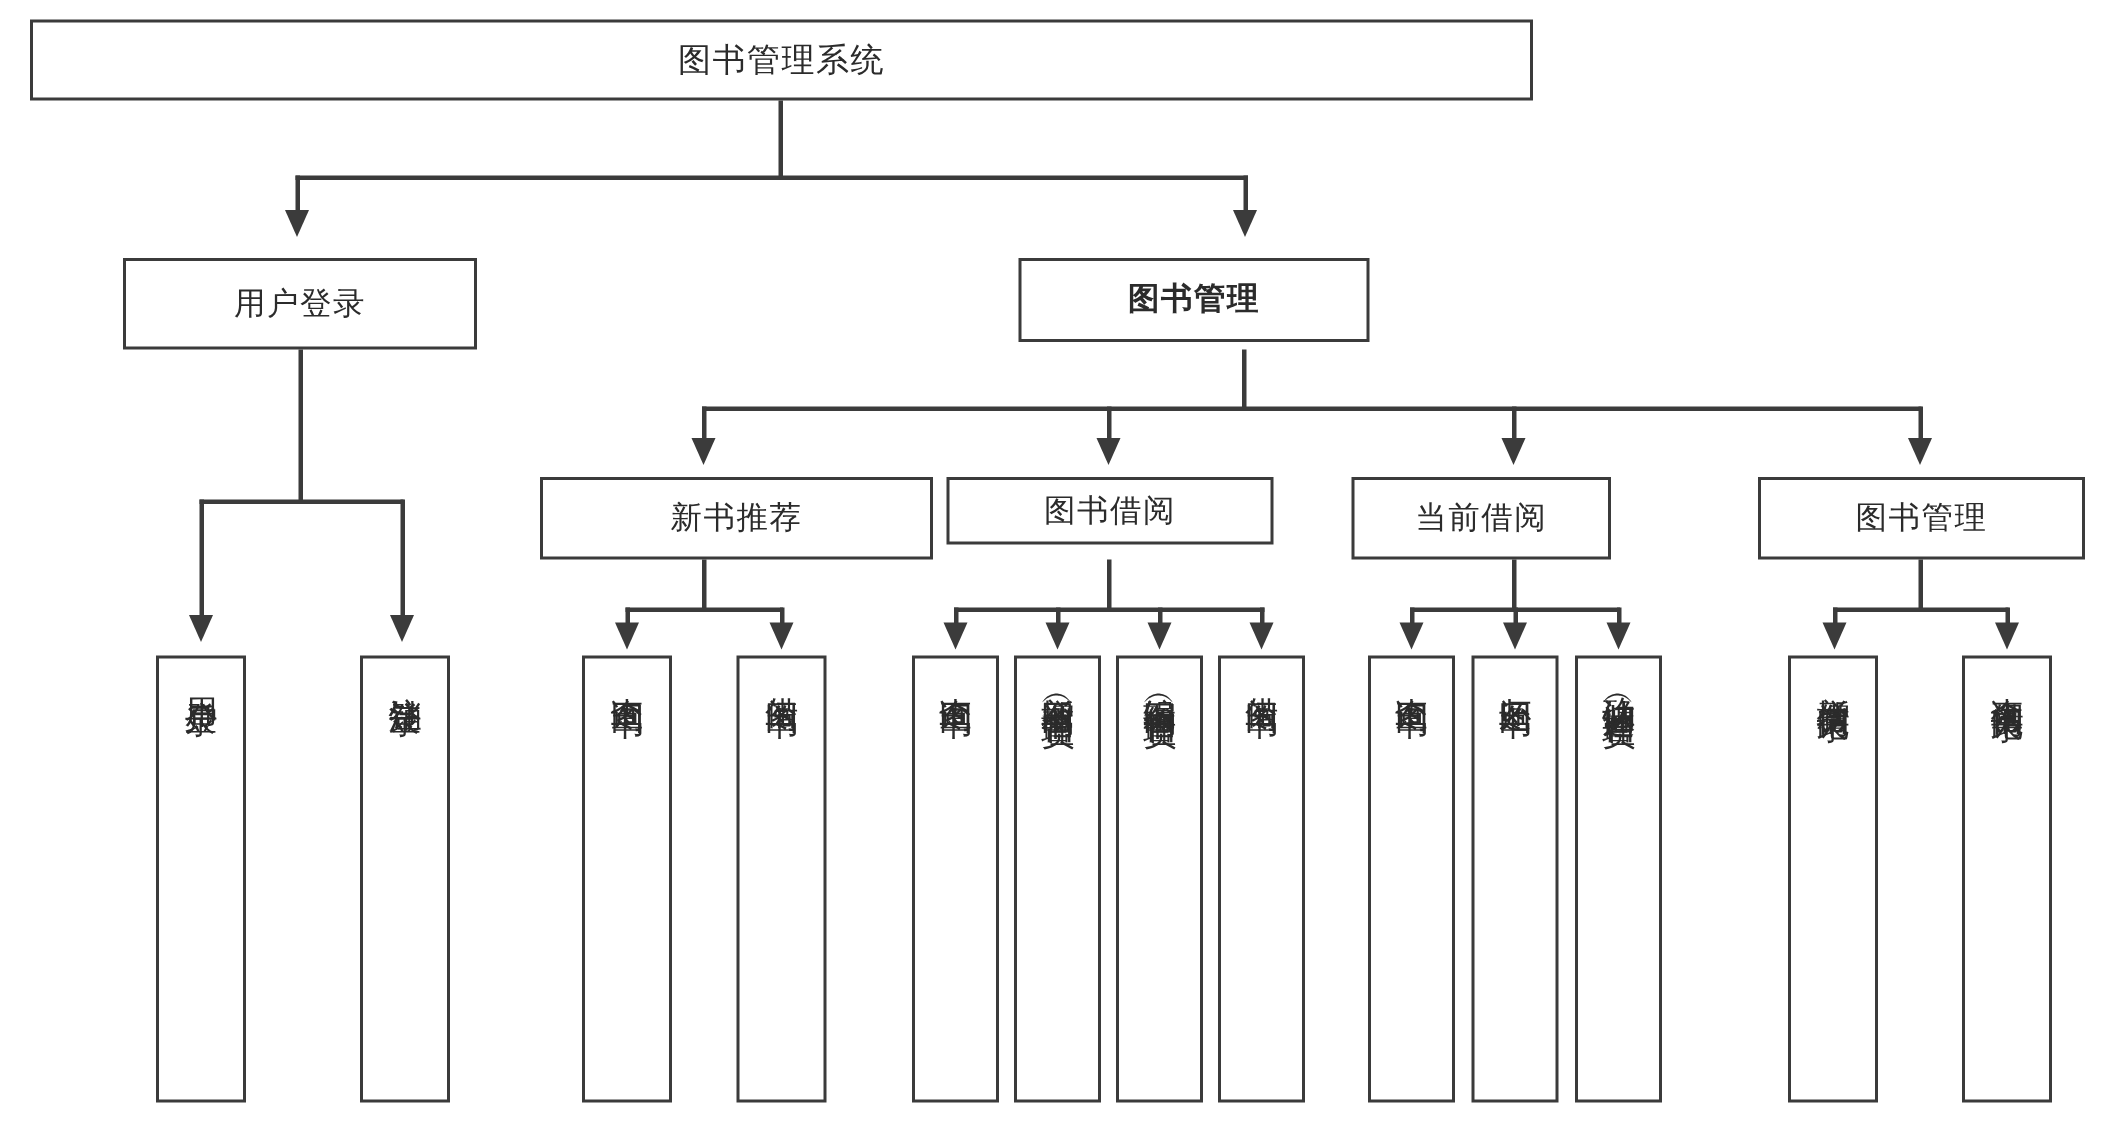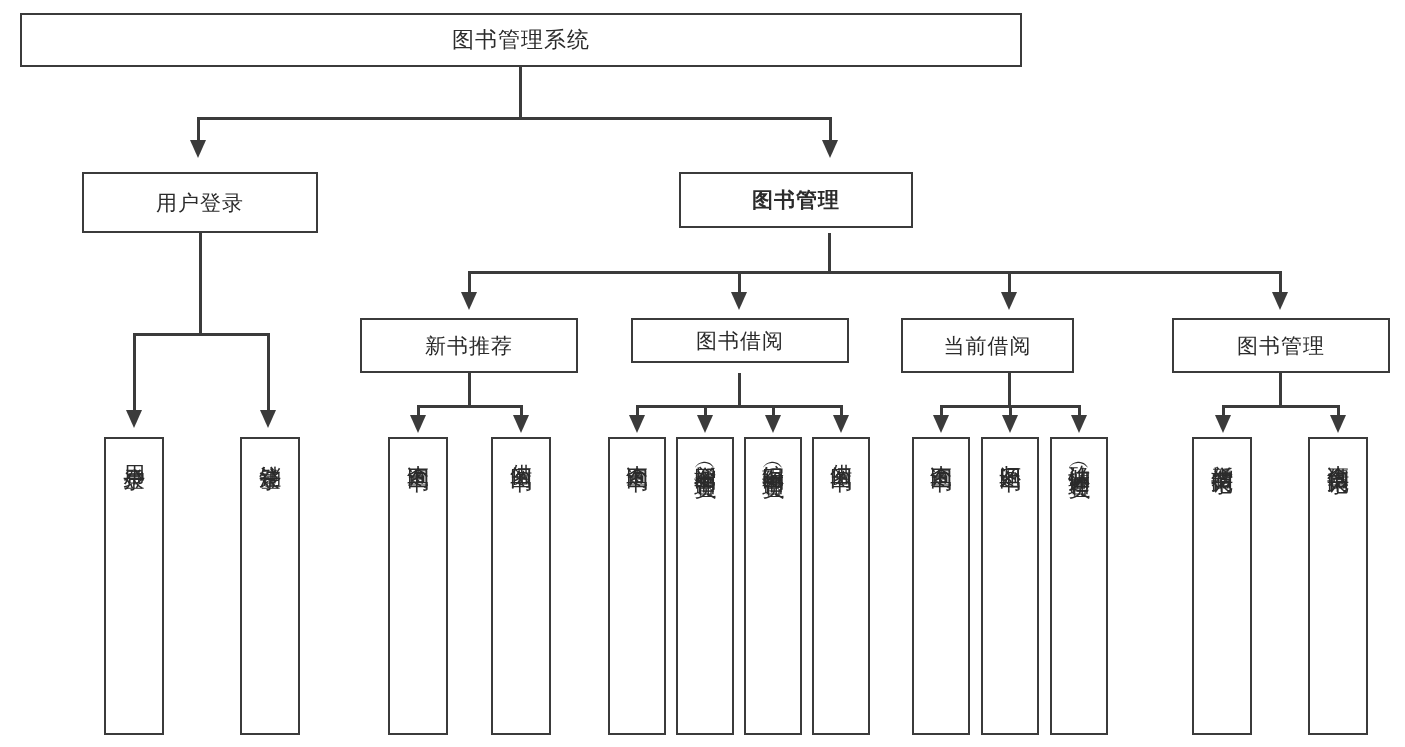--- a/index.html
+++ b/index.html
@@ -115,21 +115,21 @@
 
   <div class="edge v" style="left:468px; top:271px; width:2.5px; height:30px;"></div>
   <div class="arrow" style="left:461px; top:292px;"></div>
   <div class="edge v" style="left:738px; top:271px; width:2.5px; height:30px;"></div>
   <div class="arrow" style="left:731px; top:292px;"></div>
   <div class="edge v" style="left:1008px; top:271px; width:2.5px; height:30px;"></div>
   <div class="arrow" style="left:1001px; top:292px;"></div>
   <div class="edge v" style="left:1279px; top:271px; width:2.5px; height:30px;"></div>
   <div class="arrow" style="left:1272px; top:292px;"></div>
 
-  <div class="node h" style="left:360px; top:318px; width:218px; height:55px;">
+  <div class="node h" style="left:360px; top:318px; width:262px; height:55px;">
     <span>新书推荐</span>
   </div>
   <div class="node h" style="left:631px; top:318px; width:218px; height:45px;">
     <span>图书借阅</span>
   </div>
   <div class="node h" style="left:901px; top:318px; width:173px; height:55px;">
     <span>当前借阅</span>
   </div>
   <div class="node h" style="left:1172px; top:318px; width:218px; height:55px;">
     <span>图书管理</span>

